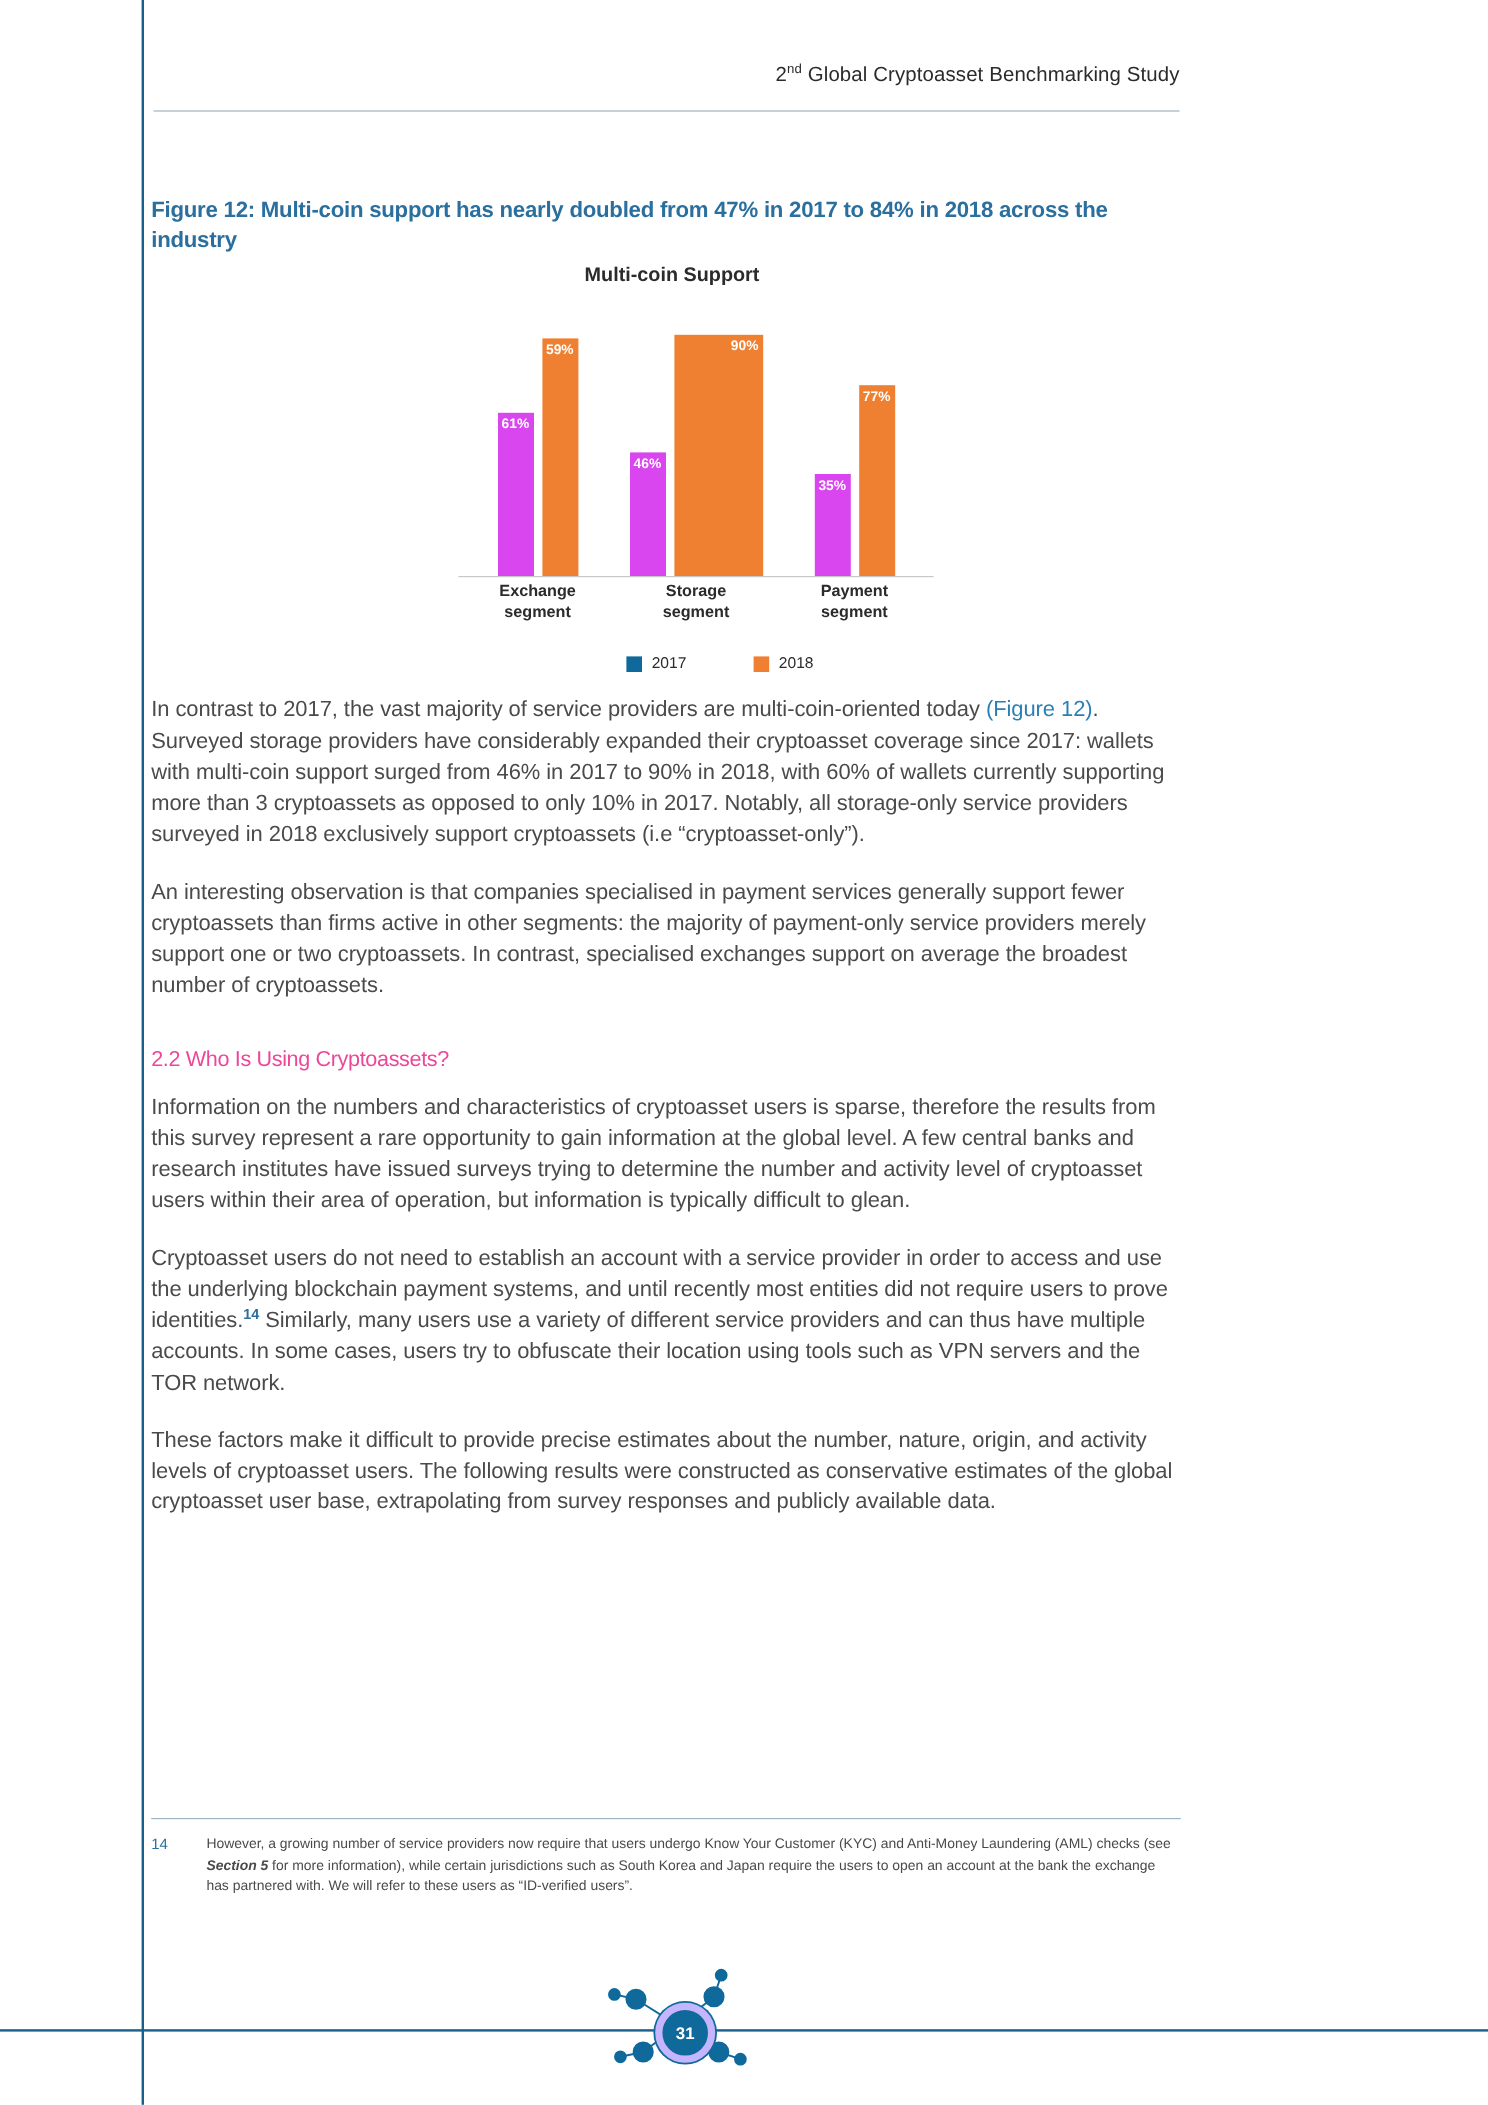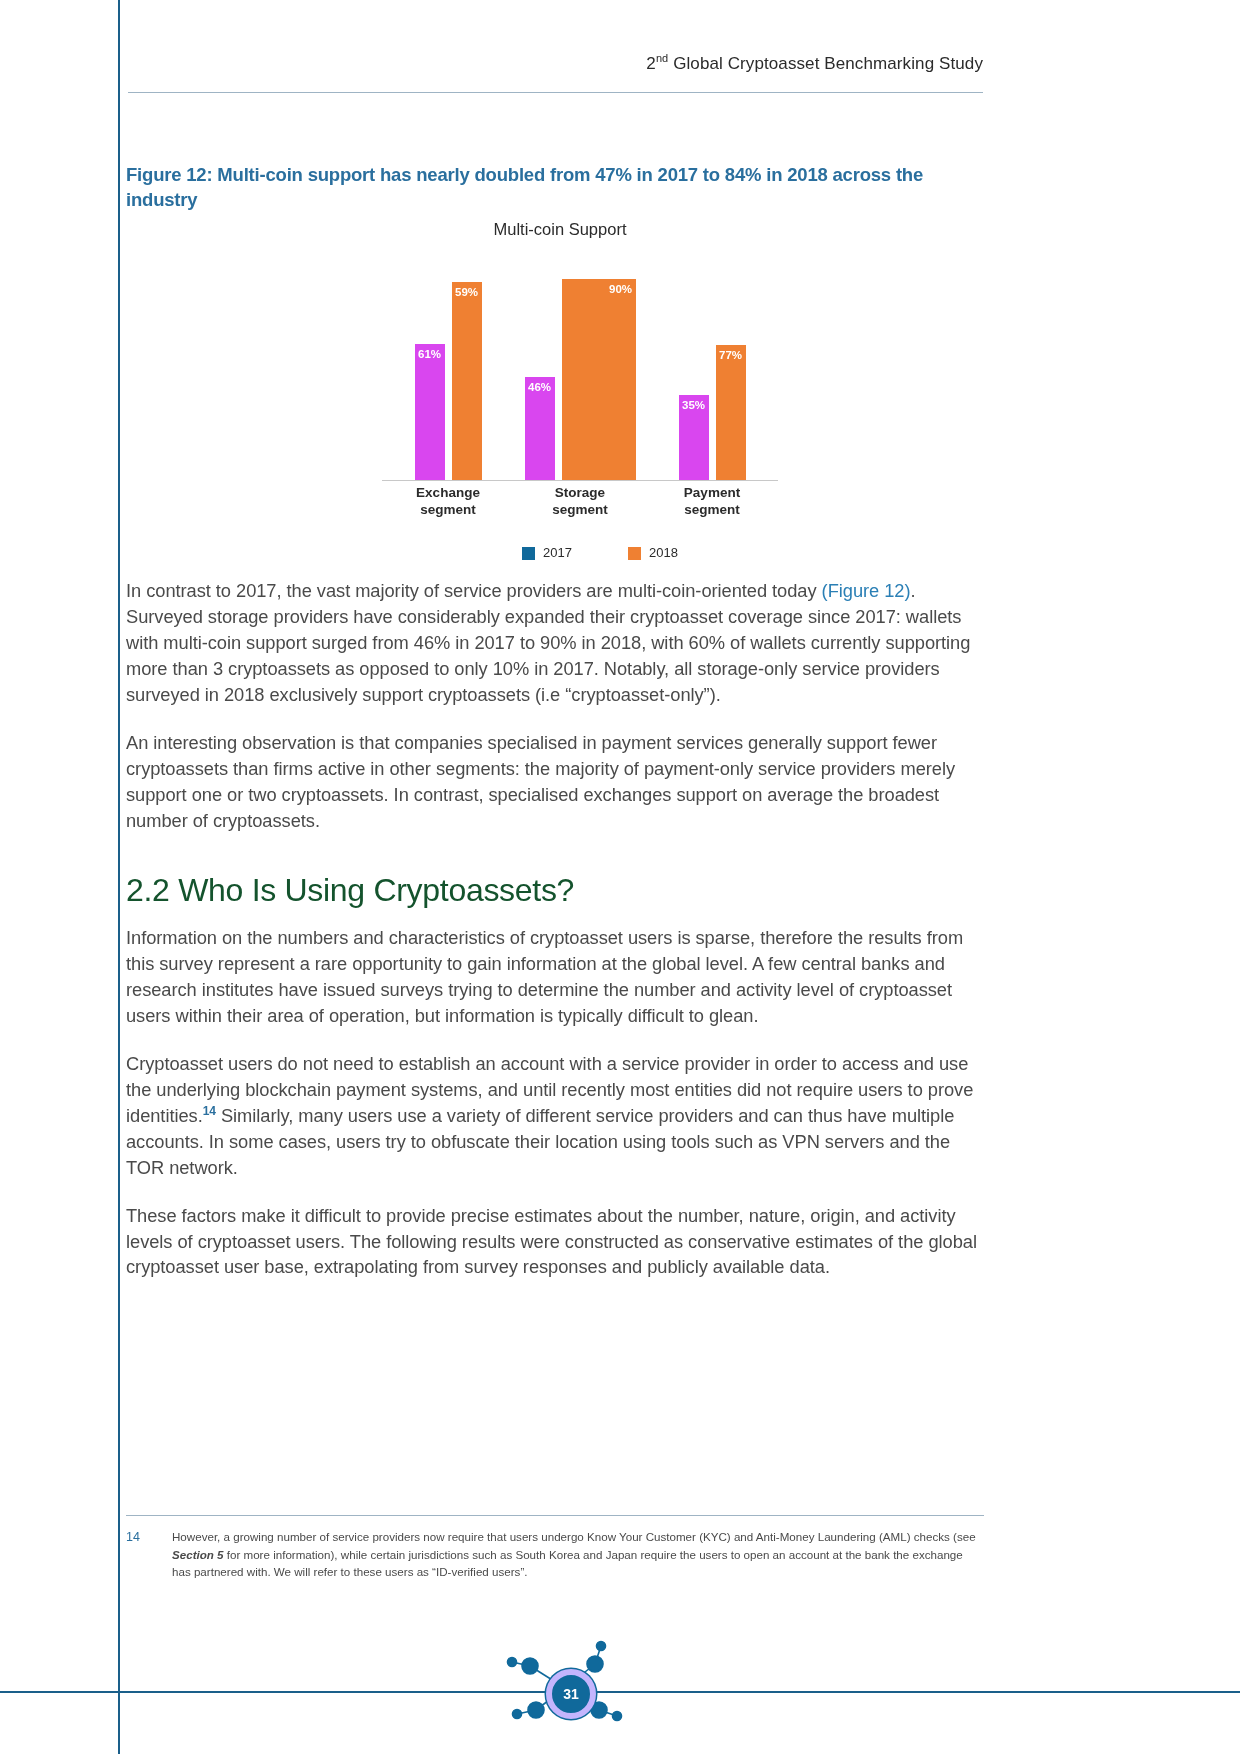--- a/index.html
+++ b/index.html
@@ -72,21 +72,21 @@
   .chart-wrap {
     position: absolute;
     left: 300px;
     top: 216px;
     width: 520px;
     height: 320px;
   }
   .chart-title {
     text-align: center;
     font-size: 16.5px;
-    font-weight: normal;
+    font-weight: bold;
     color: #2b2b2b;
     margin-top: 4px;
   }
   .plot {
     position: relative;
     margin: 18px auto 0 auto;
     width: 436px;
     height: 224px;
   }
   .axis-line {
@@ -185,23 +185,23 @@
   .link-blue { color: #2a7fb5; }
   .fn-ref {
     color: #2a6f9e;
     font-size: 12px;
     font-weight: bold;
     vertical-align: super;
   }
 
   h2.section-title {
     margin: 38px 0 16px 0;
-    font-size: 32px;
+    font-size: 18px;
     font-weight: normal;
-    color: #14532d;
+    color: #ec4899;
     letter-spacing: -0.3px;
   }
 
   
   .footnote-rule {
     position: absolute;
     left: 126px;
     top: 1515px;
     width: 858px;
     height: 1px;
@@ -293,21 +293,21 @@
               <span class="bar-label">46%</span>
             </div>
             <div class="bar y2018" style="height: 200.7px; padding-left: 44px;">
               <span class="bar-label">90%</span>
             </div>
           </div>
           <div class="group">
             <div class="bar y2017" style="height: 85px;">
               <span class="bar-label">35%</span>
             </div>
-            <div class="bar y2018" style="height: 135px;">
+            <div class="bar y2018" style="height: 159px;">
               <span class="bar-label">77%</span>
             </div>
           </div>
         </div>
       <div class="xlabels" id="x-labels">
           <div class="xlabel">
             <div>Exchange</div>
             <div>segment</div>
           </div>
           <div class="xlabel">

